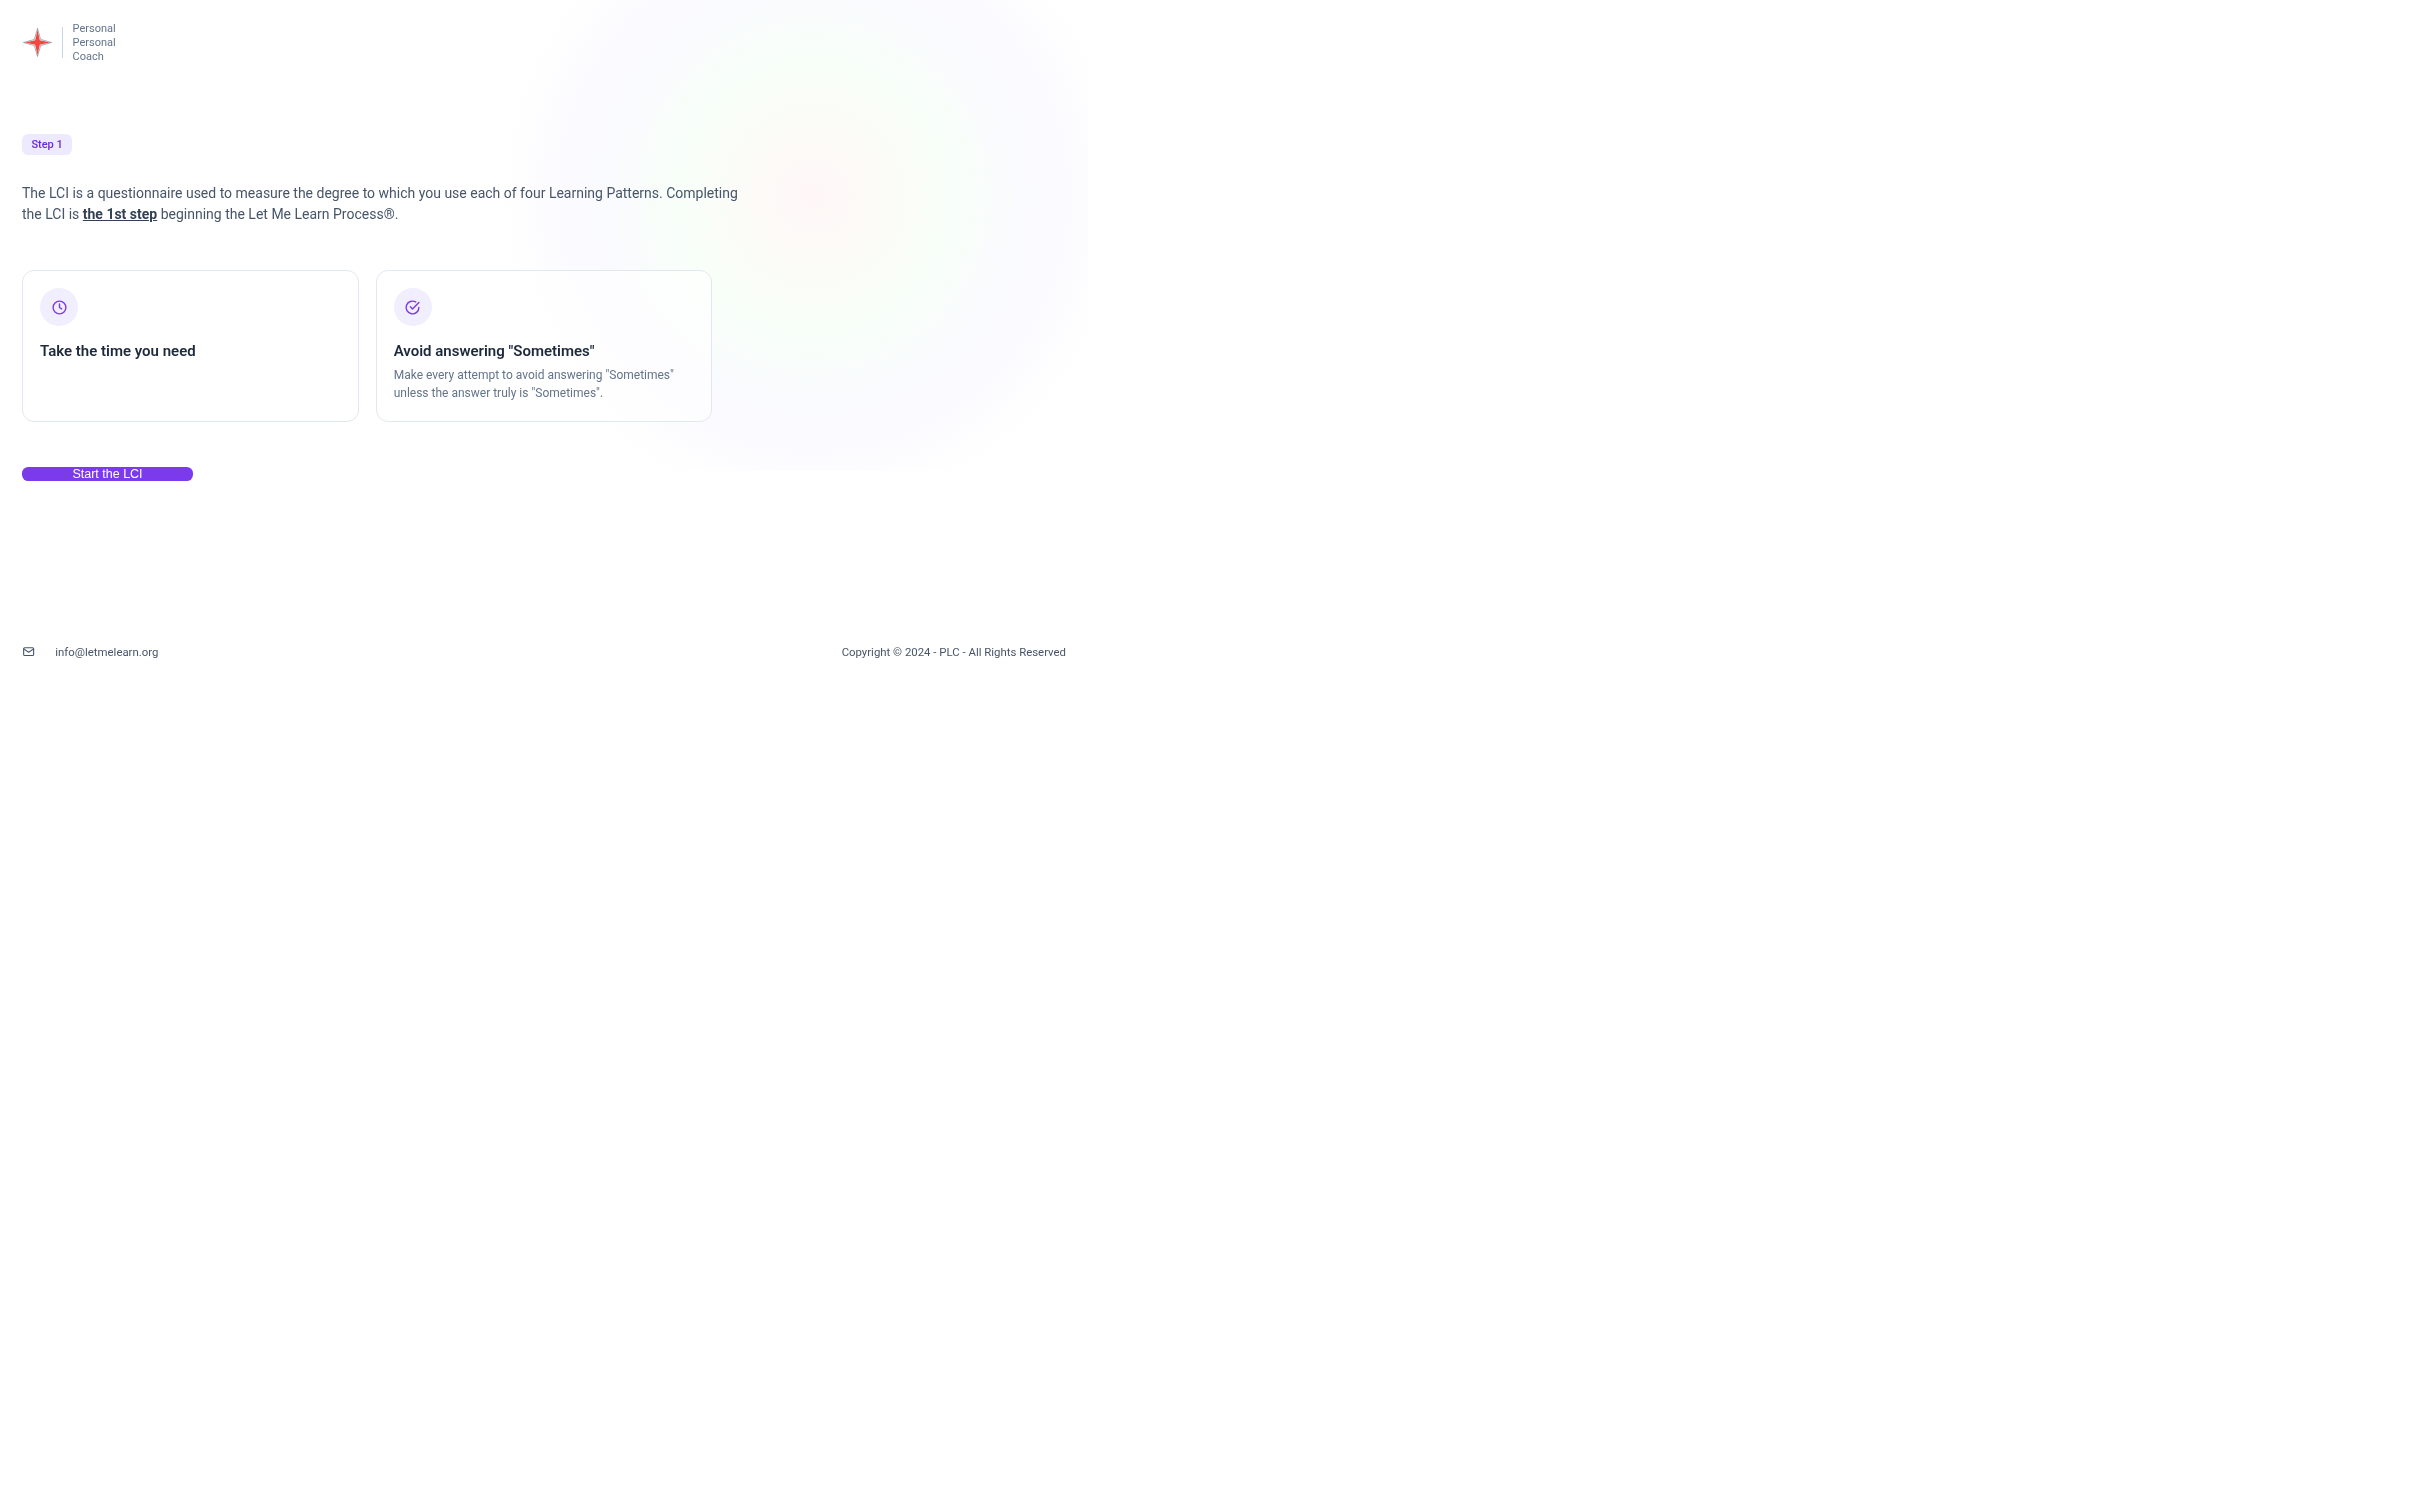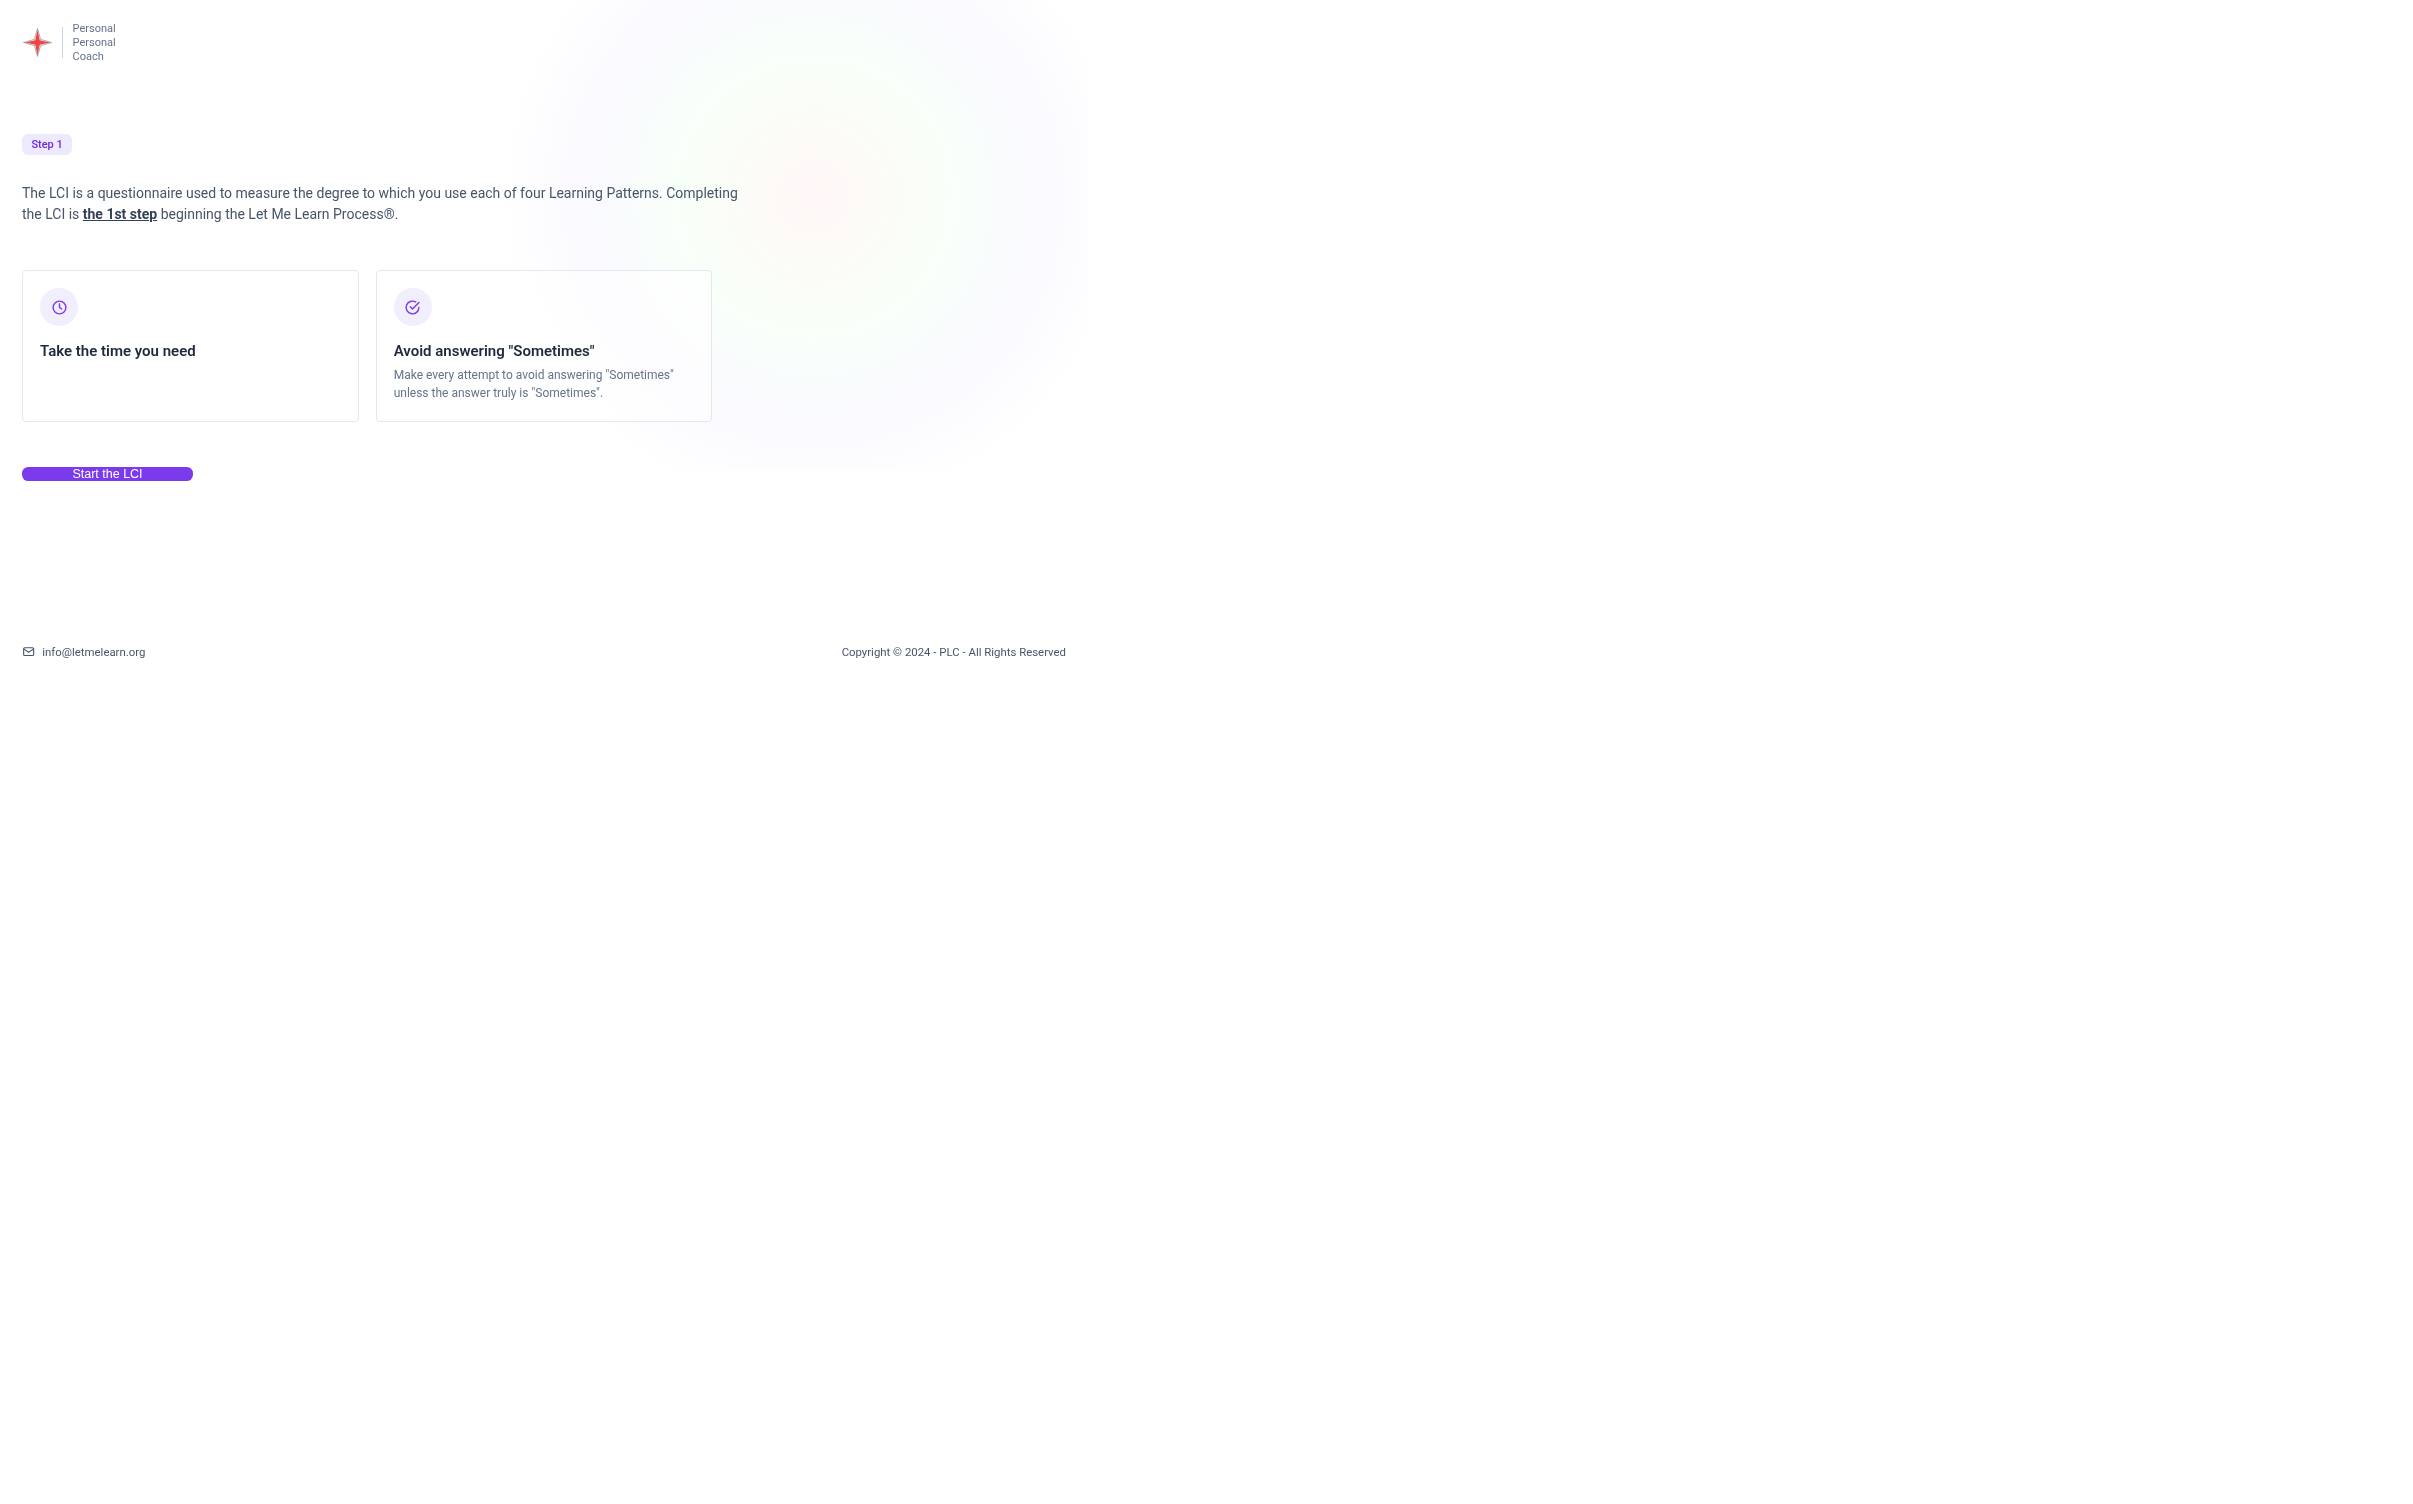--- a/index.html
+++ b/index.html
@@ -78,21 +78,21 @@
 }
 
 .cards {
   margin-top: 45px;
   display: grid;
   grid-template-columns: repeat(3, 1fr);
   gap: 17px;
 }
 .card {
   border: 0.8px solid #e2e8f0;
-  border-radius: 4px;
+  border-radius: 12px;
   padding: 17px 17px 19px 17px;
   background: rgba(255,255,255,0.6);
 }
 .card-icon {
   width: 38px;
   height: 38px;
   border-radius: 50%;
   background: #f1eefe;
   display: flex;
   align-items: center;
@@ -122,21 +122,21 @@
 
 .footer {
   margin-top: auto;
   padding: 19px 0 19px 0;
   display: flex;
   justify-content: space-between;
   align-items: center;
   font-size: 11.4px;
   color: #475569;
 }
-.footer-left { display: flex; align-items: center; gap: 7px; }
+.footer-left { display: flex; align-items: center; gap: 20px; }
 .footer-left svg { width: 13.3px; height: 13.3px; stroke: #475569; }
 .footer-right { color: #475569; }
 </style>
 </head>
 <body>
 
 <div class="bg-glow"></div>
 
 <div class="container">
 

